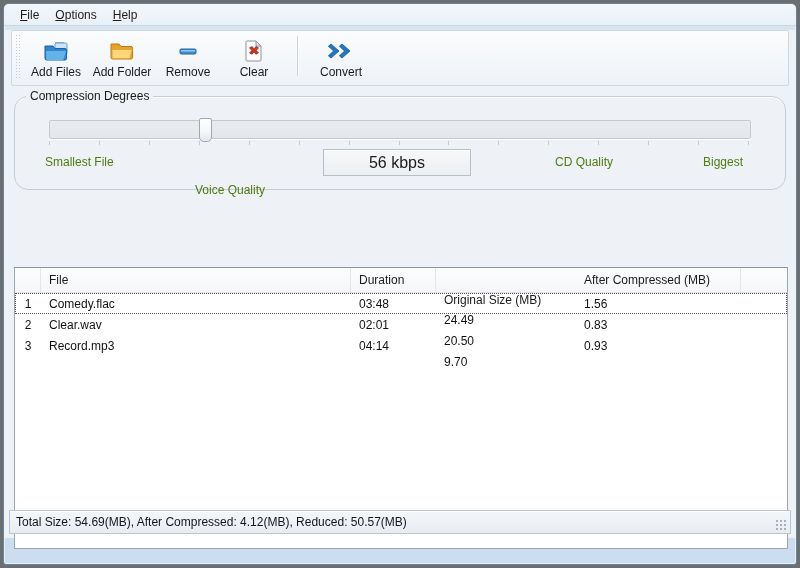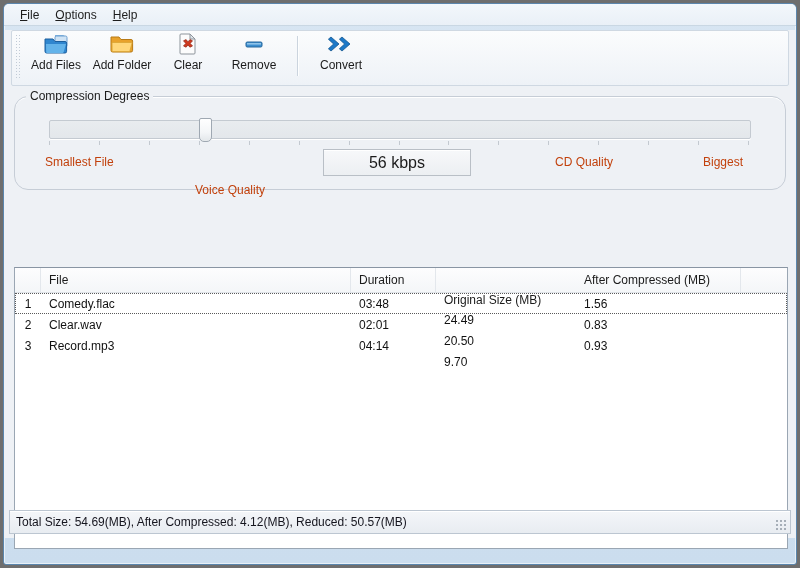--- a/index.html
+++ b/index.html
@@ -135,21 +135,21 @@
   }
   #tb-grip {
     width: 7px; height: 44px; margin: 4px 2px 0 2px;
     background-image: radial-gradient(#c2cbd6 1px, transparent 1px);
     background-size: 3px 3px; background-position: 1px 2px;
   }
   .tbbtn {
     width: 66px; height: 50px;
     display: flex; flex-direction: column;
     align-items: center; justify-content: flex-start;
-    padding-top: 0; box-sizing: border-box;
+    padding-top: 7px; box-sizing: border-box;
     cursor: default;
   }
   .tbbtn .ic { height: 26px; display:flex; align-items:center; justify-content:center; }
   .tbbtn .lb { font-size: 12px; color: #1b1b1b; margin-top: 1px; white-space: nowrap; }
   .tb-sep {
     width: 1px; height: 40px; margin: 5px 10px 0 10px;
     background: #cbd4de; box-shadow: 1px 0 0 #fdfefe;
   }
 
   
@@ -186,21 +186,21 @@
   #slider-ticks {
     position: absolute; left: 34px; top: 44px;
     width: 700px; height: 6px;
   }
   #slider-ticks i {
     position: absolute; top: 0;
     width: 1px; height: 4px; background: #c3c9d0;
   }
   .slabel {
     position: absolute; top: 58px;
-    font-size: 12px; color: #c2410c; white-space: nowrap;
+    font-size: 12px; color: #4d7c0f; white-space: nowrap;
   }
   #lbl-smallest { left: 30px; }
   #lbl-voice { left: 180px; margin-top: 28px; }
   #lbl-cd { left: 540px; }
   #lbl-biggest { left: 688px; }
   #kbps-box {
     position: absolute; left: 308px; top: 52px;
     width: 146px; height: 25px;
     border: 1px solid #b9bfc6;
     background: linear-gradient(180deg,#f7f8fa,#eceff2);
@@ -306,39 +306,39 @@
           <svg width="26" height="24" viewBox="0 0 26 24">
             <path d="M2 5h8l2 2.5h10a1.6 1.6 0 011.6 1.6v9.3A1.6 1.6 0 0122 20H3.6A1.6 1.6 0 012 18.4z" fill="#e8a22b" stroke="#b87a16"></path>
             <path d="M3 10.5h20.2l-2.3 8.4a1 1 0 01-1 .7H4.1a1 1 0 01-1-1.2z" fill="#ffd77a" stroke="#d9a333" stroke-width="0.8"></path>
           </svg>
         </div>
         <div class="lb">Add Folder</div>
       </div>
 
       <div class="tbbtn">
         <div class="ic">
+          <svg width="22" height="22" viewBox="0 0 22 22">
+            <rect x="3" y="9" width="16" height="5" rx="1.2" fill="#3d8fd0" stroke="#27679c"></rect>
+            <rect x="4" y="10" width="14" height="1.6" fill="#8fc4ea"></rect>
+          </svg>
+        </div>
+        <div class="lb">Remove</div>
+      </div>
+
+      <div class="tbbtn">
+        <div class="ic">
           <svg width="24" height="24" viewBox="0 0 24 24">
             <path d="M5 2h9l5 5v14a1 1 0 01-1 1H5a1 1 0 01-1-1V3a1 1 0 011-1z" fill="#fcfcfc" stroke="#8d949b"></path>
             <path d="M14 2l5 5h-5z" fill="#dfe4e9" stroke="#8d949b"></path>
             <g transform="translate(12,12)">
               <path d="M-4.5-3.2l2.6-1.2 1.9 2.3 1.9-2.3 2.6 1.2-2.3 2.6 2.3 2.6-2.6 1.2-1.9-2.3-1.9 2.3-2.6-1.2 2.3-2.6z" fill="#cf3a1f" stroke="#8e2312" stroke-width="0.7"></path>
             </g>
           </svg>
         </div>
         <div class="lb">Clear</div>
-      </div>
-
-      <div class="tbbtn">
-        <div class="ic">
-          <svg width="22" height="22" viewBox="0 0 22 22">
-            <rect x="3" y="9" width="16" height="5" rx="1.2" fill="#3d8fd0" stroke="#27679c"></rect>
-            <rect x="4" y="10" width="14" height="1.6" fill="#8fc4ea"></rect>
-          </svg>
-        </div>
-        <div class="lb">Remove</div>
       </div>
 
       <div class="tb-sep"></div>
 
       <div class="tbbtn">
         <div class="ic">
           <svg width="28" height="22" viewBox="0 0 28 22">
             <path d="M4 4l8 7-8 7-2.6-2.2L6.6 11 1.4 6.2z" fill="#1d79c8" stroke="#14578f" stroke-width="0.8"></path>
             <path d="M15 4l8 7-8 7-2.6-2.2L17.6 11 12.4 6.2z" fill="#1d79c8" stroke="#14578f" stroke-width="0.8"></path>
           </svg>

